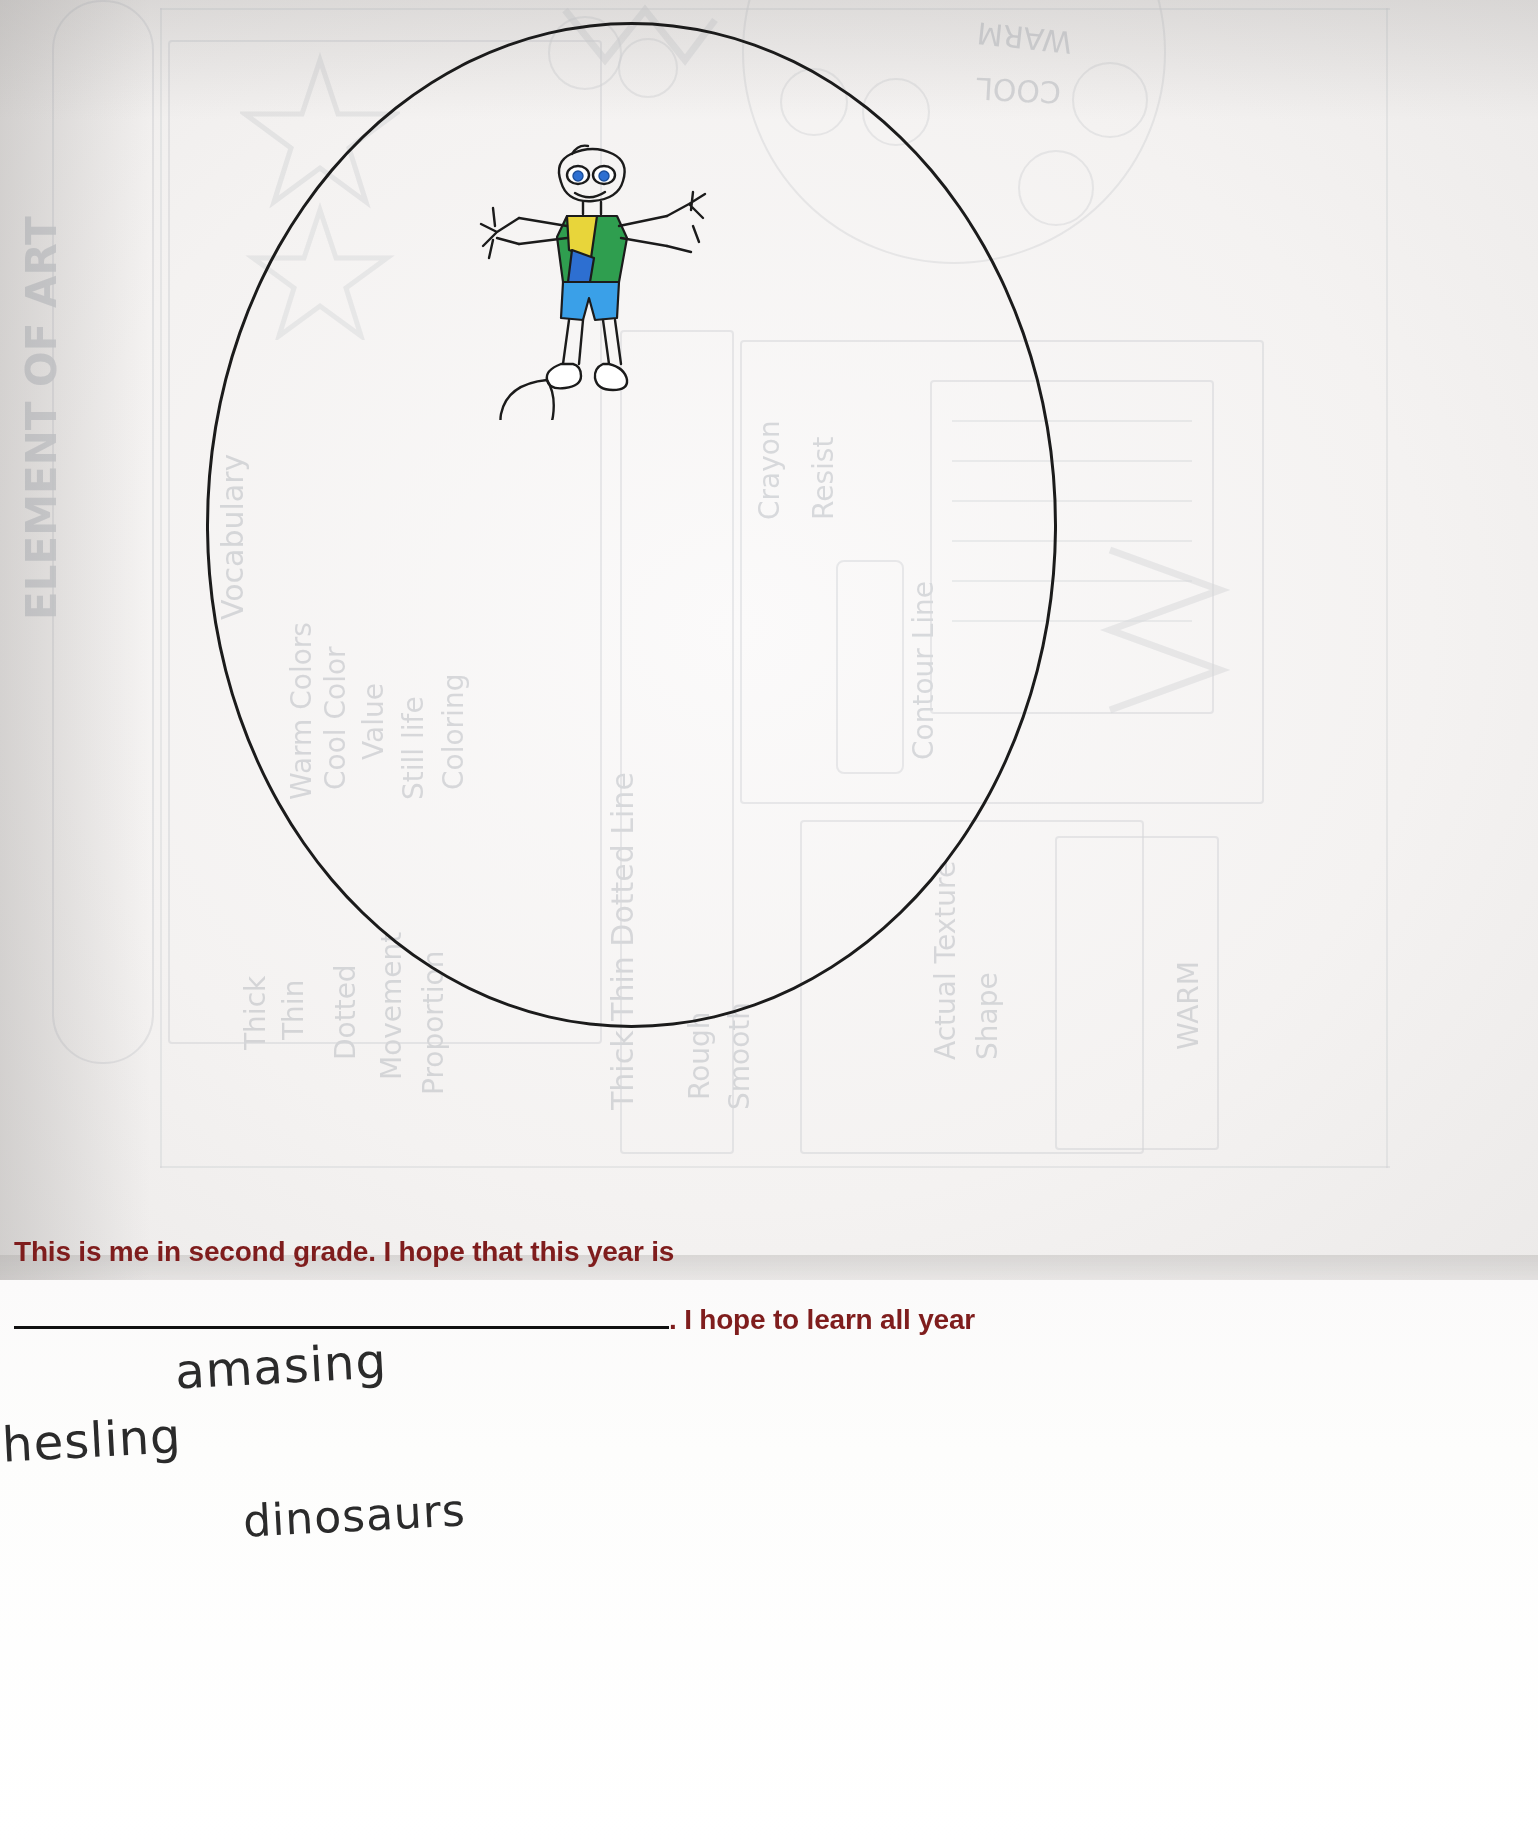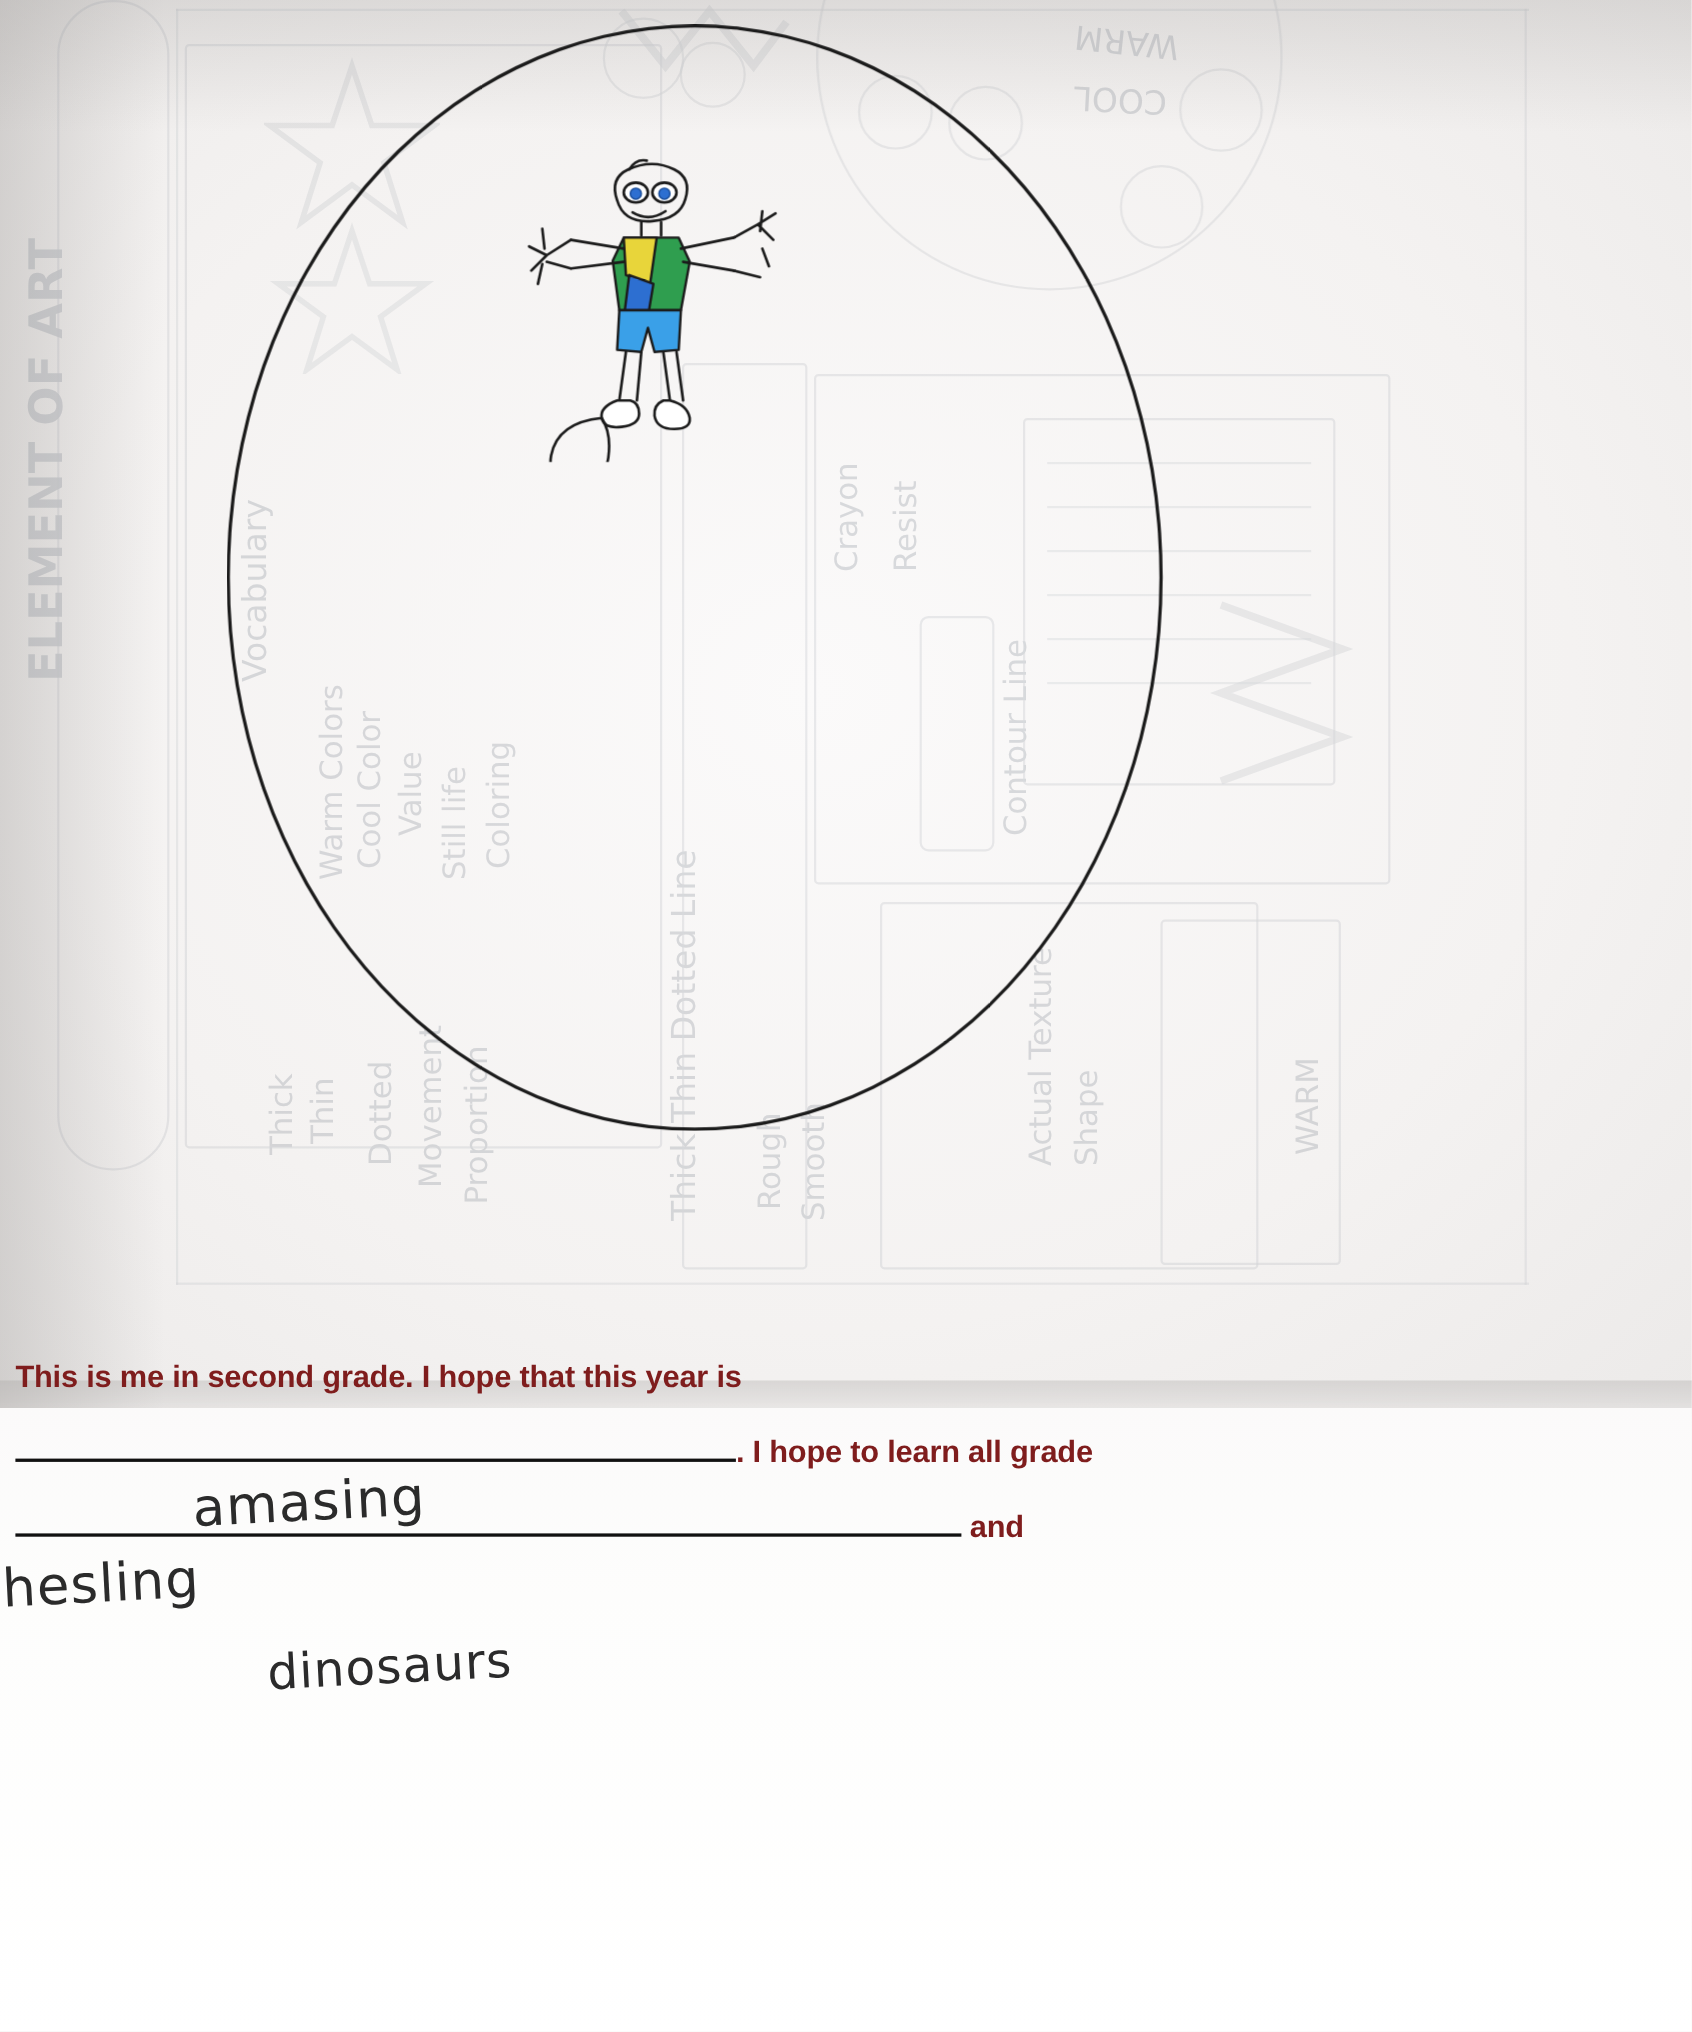--- a/index.html
+++ b/index.html
@@ -276,24 +276,21 @@
 
       <path d="M92 250 q-40 4 -46 34 q-4 24 22 26 q26 2 30 -24 q3 -22 -6 -36"></path>
     </g>
   </svg>
 
   <div class="prompt">
     <div class="line-row">
       <span>This is me in second grade. I hope that this year is</span>
     </div>
     <div class="line-row">
-      <span class="blank b2"></span><span>. I hope to learn all grade</span>
-    </div>
-    <div class="line-row">
-      <span class="blank b3"></span> <span>and</span>
+      <span class="blank b2"></span><span>. I hope to learn all year</span>
     </div>
   </div>
 
   <div class="hand h1">amasing</div>
   <div class="hand h2">hesling</div>
   <div class="hand h3">dinosaurs</div>
 
 </div>
 
 </body></html>

